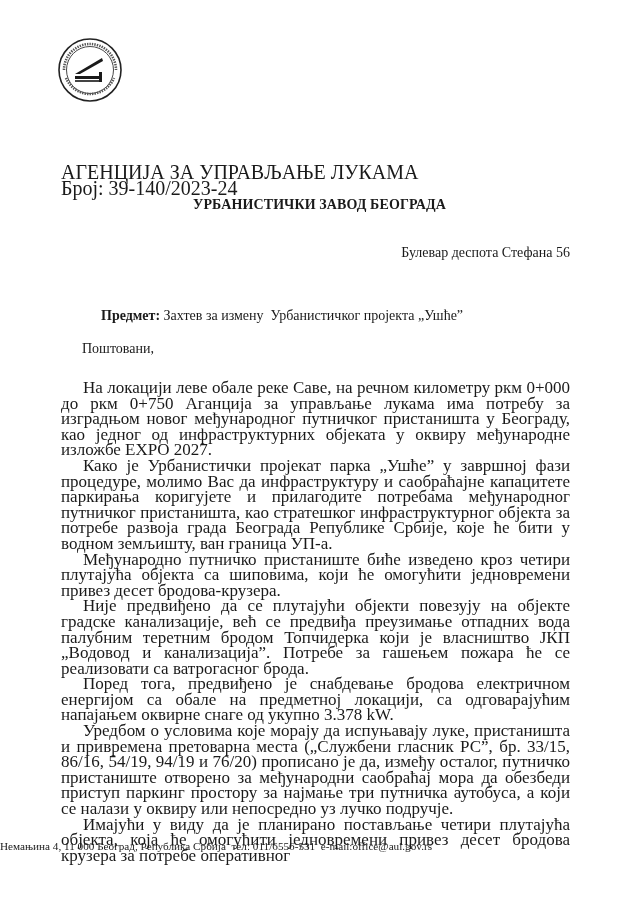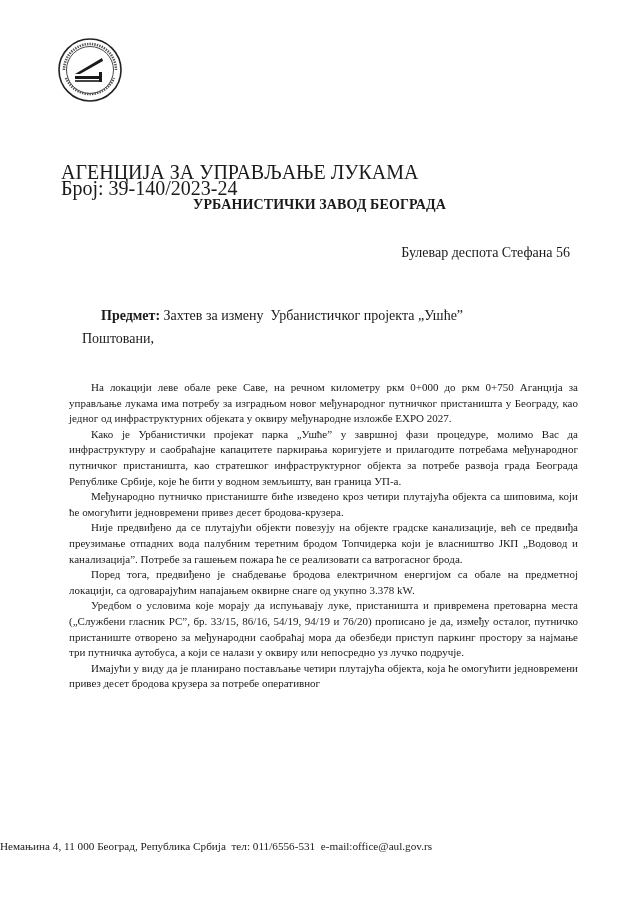--- a/index.html
+++ b/index.html
@@ -22,25 +22,25 @@
     .recipient .org { font-weight: bold; letter-spacing: 0.1px; padding-left: 8px; }
     .address {
       position: absolute; right: 61px; top: 245px;
       text-align: right; font-size: 14px; line-height: 16px;
     }
     .subject {
       position: absolute; left: 81px; top: 308px; font-size: 14px; margin-left: 20px;
     }
     .subject b { font-weight: bold; }
     .salutation {
-      position: absolute; left: 82px; top: 331px; font-size: 14px;
+      position: absolute; left: 82px; top: 341px; font-size: 14px;
     }
     .body-text {
-      position: absolute; left: 69px; width: 509px; top: 380px;
-      font-size: 11px; line-height: 15.6px; text-align: justify;
+      position: absolute; left: 61px; width: 509px; top: 380px;
+      font-size: 17px; line-height: 15.6px; text-align: justify;
     }
     .body-text p { margin: 0; text-indent: 22px; }
     .footer {
       position: absolute; left: 0; width: 631px; top: 830px;
       text-align: left; font-size: 11.2px; line-height: 14px; margin-top: 9px;
     }
     .footer .line2 { margin-top: 7px; }
   </style>
 </head>
 <body>

